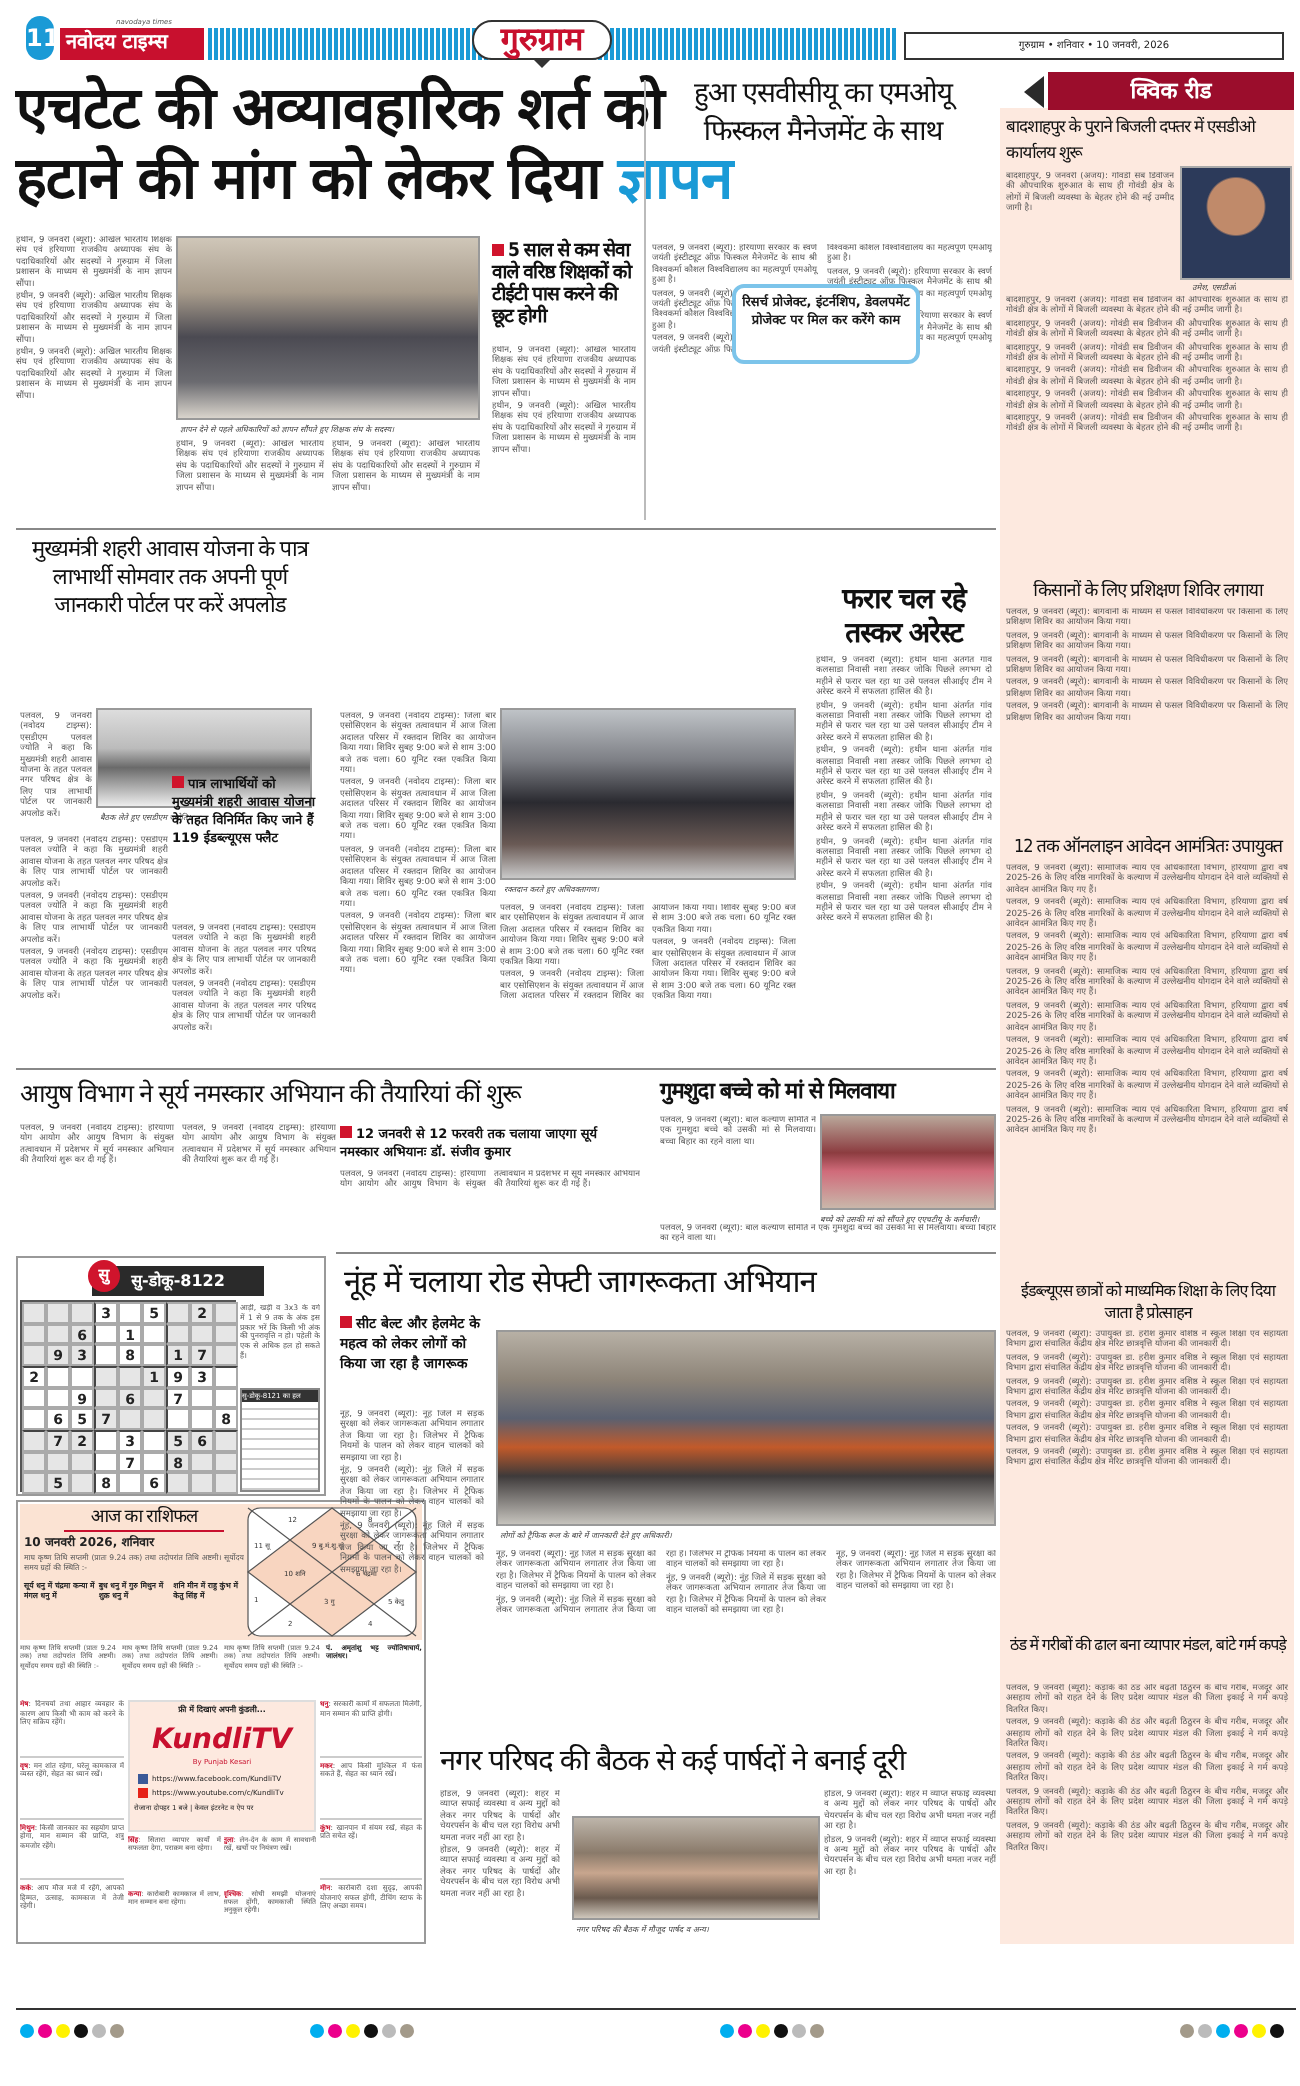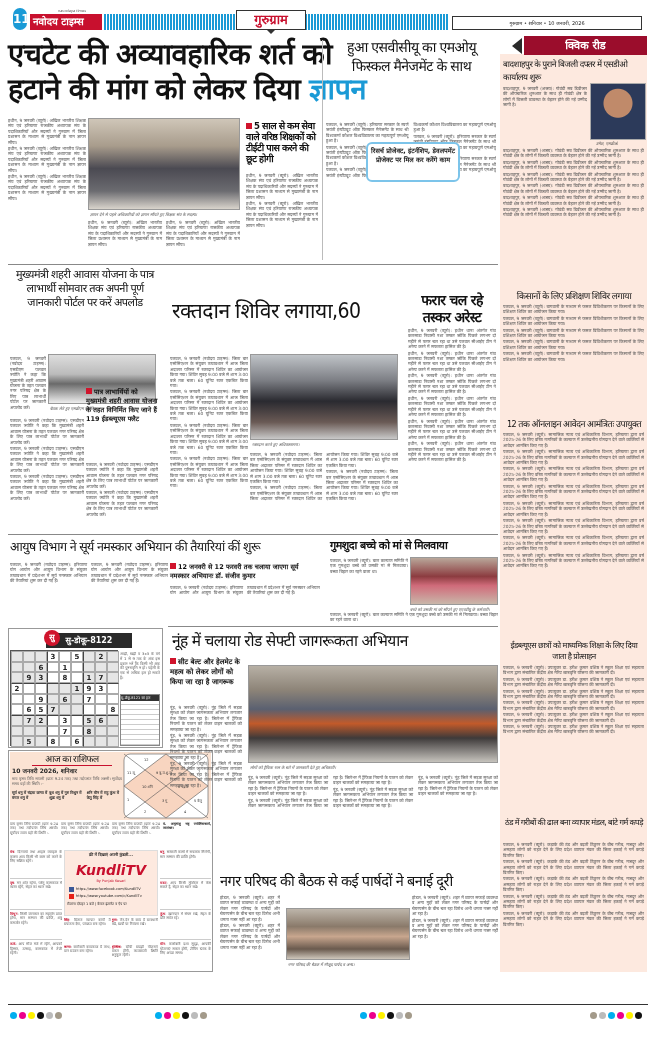--- a/index.html
+++ b/index.html
@@ -16,21 +16,21 @@
 .sub .sq{display:inline-block;width:6px;height:6px;background:#d0142c;margin-right:2px}
 </style>
 </head>
 <body>
 
 <div class="abs" style="left:0;top:0;width:650px;height:34px;">
   <div class="abs" style="left:13px;top:8px;width:14px;height:22px;background:#1a9ad6;border-radius:7px;color:#fff;font-weight:bold;font-size:12px;text-align:center;line-height:22px;"><span>11</span></div>
   <div class="abs" style="left:30px;top:14px;width:72px;height:16px;background:#c8102e;color:#fff;font-weight:bold;font-size:10px;line-height:16px;padding-left:3px;white-space:nowrap;"><span>नवोदय टाइम्स</span></div>
   <div class="abs" style="left:58px;top:9px;font-size:3.5px;color:#555;font-style:italic;">navodaya times</div>
   <div class="abs" style="left:104px;top:14px;width:345px;height:16px;background:repeating-linear-gradient(90deg,#1a9ad6 0 2px,#fff 2px 3px);"></div>
-  <div class="abs" style="left:236px;top:10px;width:70px;height:20px;background:#fff;border:1px solid #333;border-radius:0;text-align:center;color:#c8102e;font-weight:bold;font-size:13px;line-height:18px;"><span>गुरुग्राम</span></div>
+  <div class="abs" style="left:236px;top:10px;width:70px;height:20px;background:#fff;border:1px solid #333;border-radius:10px;text-align:center;color:#c8102e;font-weight:bold;font-size:16px;line-height:18px;"><span>गुरुग्राम</span></div>
   <div class="abs" style="left:266px;top:29px;width:0;height:0;border-left:5px solid transparent;border-right:5px solid transparent;border-top:5px solid #333;"></div>
   <div class="abs" style="left:452px;top:16px;width:190px;height:14px;border:1px solid #333;font-size:5px;line-height:12px;text-align:center;white-space:nowrap;"><span>गुरुग्राम • शनिवार • 10 जनवरी, 2026</span></div>
 </div>
 
 <div class="abs hd" style="left:8px;top:37px;width:310px;font-size:29px;line-height:35px;text-align:center;white-space:nowrap;">
   <div>एचटेट की अव्यावहारिक शर्त को</div>
   <div><span>हटाने की मांग को लेकर दिया </span><span style="color:#1a9ad6;">ज्ञापन</span></div>
 </div>
 <div class="abs txt" style="left:8px;top:118px;width:78px;height:145px;">
     <p>हथीन, 9 जनवरी (ब्यूरो): अखिल भारतीय शिक्षक संघ एवं हरियाणा राजकीय अध्यापक संघ के पदाधिकारियों और सदस्यों ने गुरुग्राम में जिला प्रशासन के माध्यम से मुख्यमंत्री के नाम ज्ञापन सौंपा।</p>
@@ -135,21 +135,20 @@
     <p>पलवल, 9 जनवरी (नवोदय टाइम्स): एसडीएम पलवल ज्योति ने कहा कि मुख्यमंत्री शहरी आवास योजना के तहत पलवल नगर परिषद क्षेत्र के लिए पात्र लाभार्थी पोर्टल पर जानकारी अपलोड करें।</p>
     <p>पलवल, 9 जनवरी (नवोदय टाइम्स): एसडीएम पलवल ज्योति ने कहा कि मुख्यमंत्री शहरी आवास योजना के तहत पलवल नगर परिषद क्षेत्र के लिए पात्र लाभार्थी पोर्टल पर जानकारी अपलोड करें।</p>
     <p>पलवल, 9 जनवरी (नवोदय टाइम्स): एसडीएम पलवल ज्योति ने कहा कि मुख्यमंत्री शहरी आवास योजना के तहत पलवल नगर परिषद क्षेत्र के लिए पात्र लाभार्थी पोर्टल पर जानकारी अपलोड करें।</p>
   </div>
 <div class="abs txt" style="left:86px;top:462px;width:72px;height:70px;">
     <p>पलवल, 9 जनवरी (नवोदय टाइम्स): एसडीएम पलवल ज्योति ने कहा कि मुख्यमंत्री शहरी आवास योजना के तहत पलवल नगर परिषद क्षेत्र के लिए पात्र लाभार्थी पोर्टल पर जानकारी अपलोड करें।</p>
     <p>पलवल, 9 जनवरी (नवोदय टाइम्स): एसडीएम पलवल ज्योति ने कहा कि मुख्यमंत्री शहरी आवास योजना के तहत पलवल नगर परिषद क्षेत्र के लिए पात्र लाभार्थी पोर्टल पर जानकारी अपलोड करें।</p>
   </div>
 
 <div class="abs hd" style="left:172px;top:298px;width:326px;font-size:21px;line-height:26px;text-align:left;font-weight:normal;white-space:nowrap;">
-  <div>रक्तदान शिविर लगाया,60</div>
 </div>
 <div class="abs txt" style="left:170px;top:356px;width:78px;height:176px;">
     <p>पलवल, 9 जनवरी (नवोदय टाइम्स): जिला बार एसोसिएशन के संयुक्त तत्वावधान में आज जिला अदालत परिसर में रक्तदान शिविर का आयोजन किया गया। शिविर सुबह 9:00 बजे से शाम 3:00 बजे तक चला। 60 यूनिट रक्त एकत्रित किया गया।</p>
     <p>पलवल, 9 जनवरी (नवोदय टाइम्स): जिला बार एसोसिएशन के संयुक्त तत्वावधान में आज जिला अदालत परिसर में रक्तदान शिविर का आयोजन किया गया। शिविर सुबह 9:00 बजे से शाम 3:00 बजे तक चला। 60 यूनिट रक्त एकत्रित किया गया।</p>
     <p>पलवल, 9 जनवरी (नवोदय टाइम्स): जिला बार एसोसिएशन के संयुक्त तत्वावधान में आज जिला अदालत परिसर में रक्तदान शिविर का आयोजन किया गया। शिविर सुबह 9:00 बजे से शाम 3:00 बजे तक चला। 60 यूनिट रक्त एकत्रित किया गया।</p>
     <p>पलवल, 9 जनवरी (नवोदय टाइम्स): जिला बार एसोसिएशन के संयुक्त तत्वावधान में आज जिला अदालत परिसर में रक्तदान शिविर का आयोजन किया गया। शिविर सुबह 9:00 बजे से शाम 3:00 बजे तक चला। 60 यूनिट रक्त एकत्रित किया गया।</p>
   </div>
 <div class="abs photo" style="left:250px;top:354px;width:148px;height:86px;background:linear-gradient(180deg,#bfc3c7 0,#7d7f85 30%,#2a2a30 55%,#6a5a55 80%,#c9c9c9 100%);"></div>
 <div class="abs cap" style="left:252px;top:442px;width:80px;">रक्तदान करते हुए अधिवक्तागण।</div>
 <div class="abs txt" style="left:250px;top:452px;width:148px;height:80px;column-count:2;column-gap:4px;">

